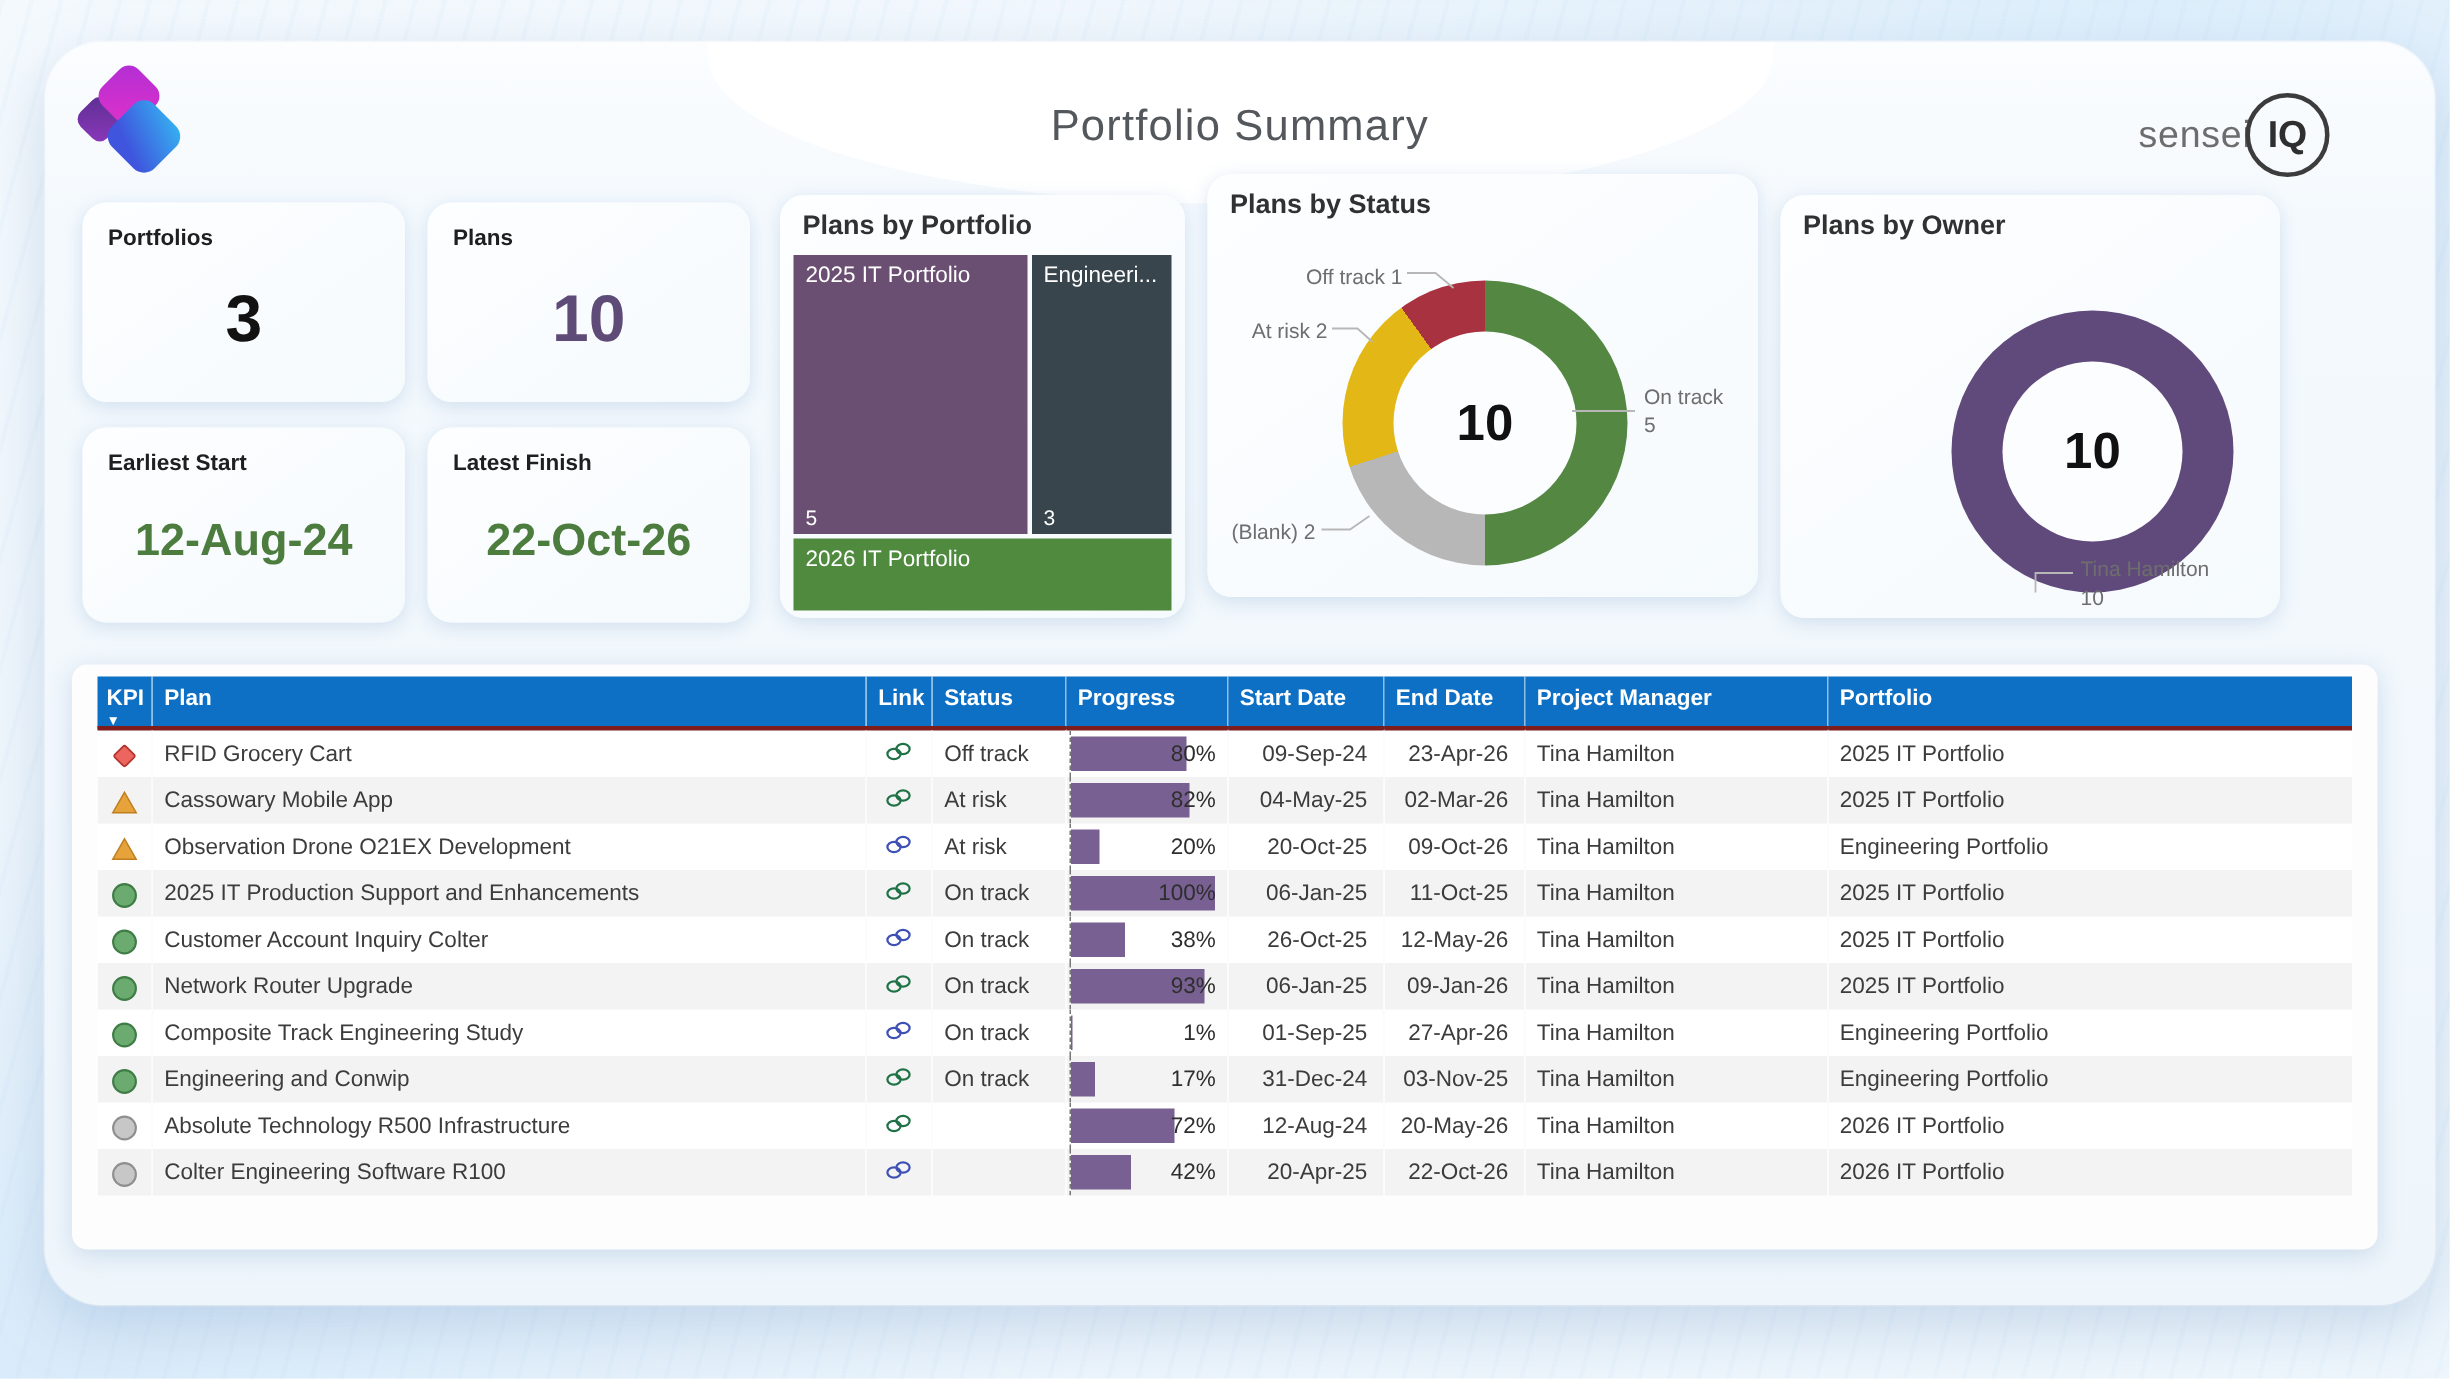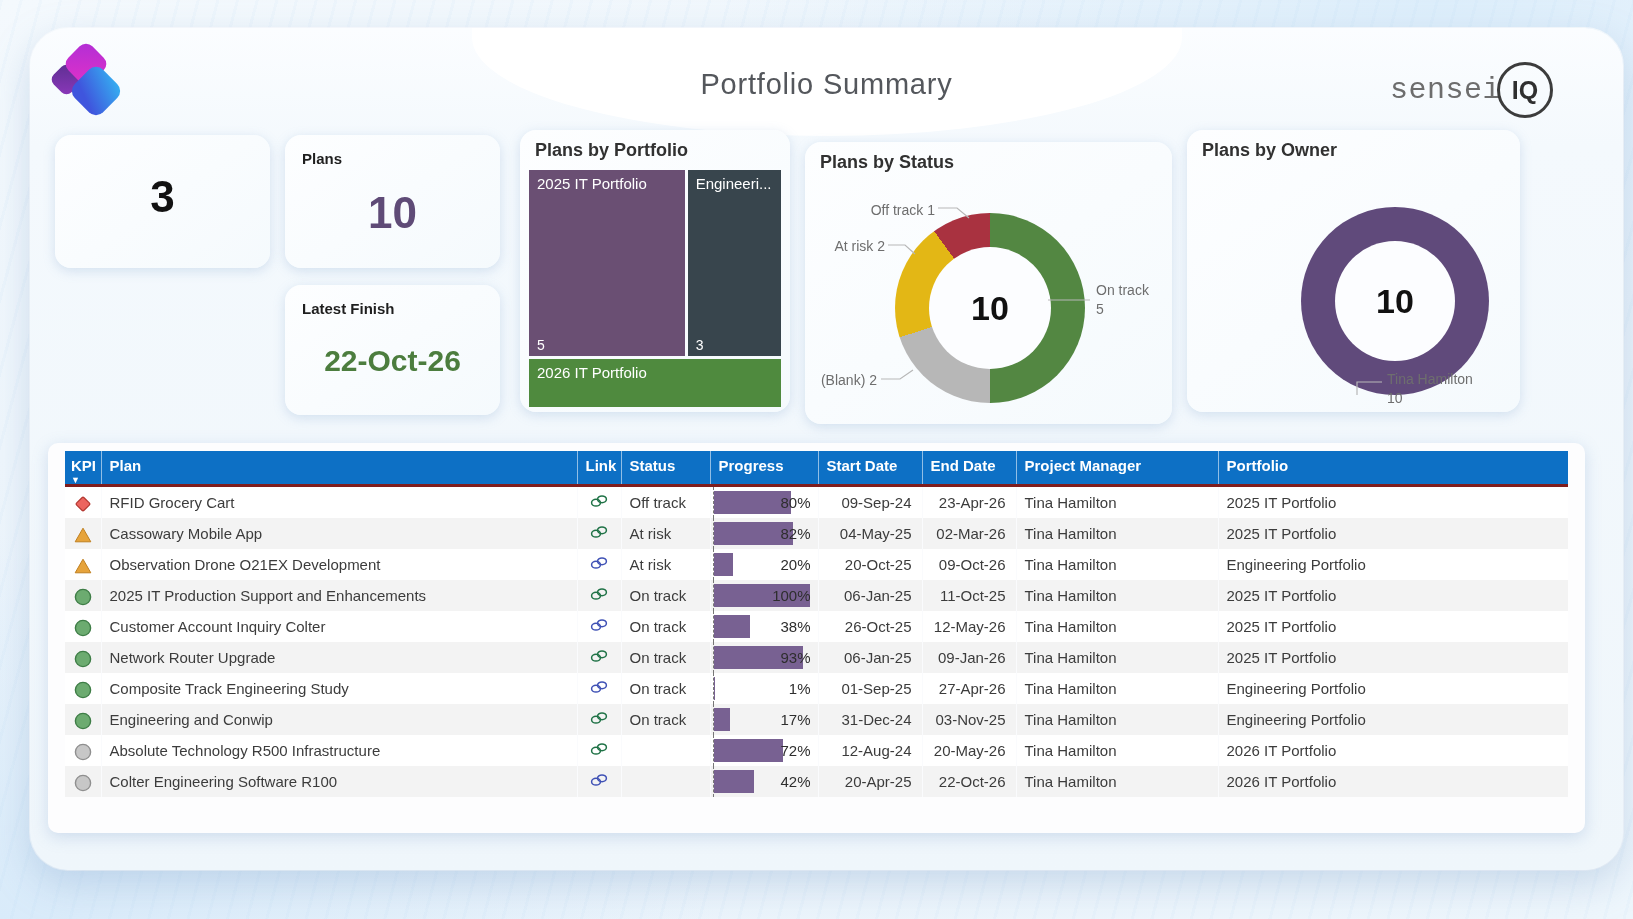--- a/index.html
+++ b/index.html
@@ -26,39 +26,39 @@
     font-size:29px;color:#54575c;letter-spacing:.8px;}
   .logo{position:absolute;left:22px;top:15px;width:78px;height:82px;}
   .logo span{position:absolute;display:block;}
   .logo .sq-purple{left:2px;top:24px;width:25px;height:25px;border-radius:7px;transform:rotate(45deg);
     background:linear-gradient(135deg,#5b2e90,#8d38bb);}
   .logo .sq-magenta{left:17px;top:4px;width:34px;height:34px;border-radius:9px;transform:rotate(45deg);
     background:linear-gradient(135deg,#b02ed6,#e331c7);}
   .logo .sq-blue{left:24px;top:28px;width:40px;height:40px;border-radius:10px;transform:rotate(45deg);
     background:linear-gradient(200deg,#35b4f2 0%,#3f55dd 75%);}
   .brand{position:absolute;right:70px;top:34px;display:flex;align-items:center;}
-  .brand .pre{font-size:30px;color:#6d6d6d;letter-spacing:.5px;font-family:Liberation Mono, monospace;}
+  .brand .pre{font-size:25px;color:#6d6d6d;letter-spacing:.5px;}
   .brand .iq{width:50px;height:50px;border:3px solid #3c3c3c;border-radius:50%;
     display:flex;align-items:center;justify-content:center;margin-left:-4px;
     font-size:25px;font-weight:bold;color:#2f2f2f;background:transparent;}
   
   .card{position:absolute;background:linear-gradient(145deg,#fdfeff,#f5fafd);
     border-radius:16px;box-shadow:0 3px 12px rgba(125,160,205,.28);}
   .kpi-card{display:flex;flex-direction:column;}
   .kpi1{left:25px;top:107px;width:215px;height:133px;}
   .kpi2{left:255px;top:107px;width:215px;height:133px;}
   .kpi3{left:25px;top:257px;width:215px;height:130px;}
   .kpi4{left:255px;top:257px;width:215px;height:130px;}
   .kpi-label{font-size:15px;font-weight:bold;color:#1f1f1f;padding:15px 0 0 17px;}
   .kpi-value{flex:1;display:flex;align-items:center;justify-content:center;
     font-weight:bold;font-size:44px;padding-bottom:10px;}
   .kpi3 .kpi-value,.kpi4 .kpi-value{font-size:30px;}
   .chart-title{position:absolute;left:15px;top:10px;font-size:18px;font-weight:bold;color:#313131;}
   .card-portfolio{left:490px;top:102px;width:270px;height:282px;}
-  .card-status{left:775px;top:114px;width:367px;height:282px;}
+  .card-status{left:775px;top:88px;width:367px;height:282px;}
   .card-owner{left:1157px;top:102px;width:333px;height:282px;}
   
   .treemap{position:absolute;left:9px;right:9px;top:40px;bottom:5px;display:flex;flex-direction:column;}
   .tm-top{flex:1;display:flex;gap:3px;}
   .tm-block{position:relative;color:#fff;}
   .tm-a{flex:5;}
   .tm-b{flex:3;}
   .tm-bottom{height:48px;margin-top:3px;}
   .tm-label{position:absolute;left:8px;top:5px;font-size:15px;white-space:nowrap;overflow:hidden;max-width:92%;}
   .tm-value{position:absolute;left:8px;bottom:3px;font-size:14px;}
@@ -116,25 +116,30 @@
   </div>
 
   <div class="page-title">Portfolio Summary</div>
 
   <div class="brand">
     <span class="pre">sensei</span>
     <span class="iq">IQ</span>
   </div>
 
   <div class="card kpi-card kpi1">
+    <div class="kpi-label">Portfolios</div>
     <div class="kpi-value" style="color: rgb(18, 18, 18);">3</div>
   </div>
   <div class="card kpi-card kpi2">
     <div class="kpi-label">Plans</div>
     <div class="kpi-value" style="color: rgb(95, 75, 119);">10</div>
+  </div>
+  <div class="card kpi-card kpi3">
+    <div class="kpi-label">Earliest Start</div>
+    <div class="kpi-value" style="color: rgb(76, 125, 62);">12-Aug-24</div>
   </div>
   <div class="card kpi-card kpi4">
     <div class="kpi-label">Latest Finish</div>
     <div class="kpi-value" style="color: rgb(76, 125, 62);">22-Oct-26</div>
   </div>
 
   <div class="card card-portfolio">
     <div class="chart-title">Plans by Portfolio</div>
     <div class="treemap">
       <div class="tm-top">

